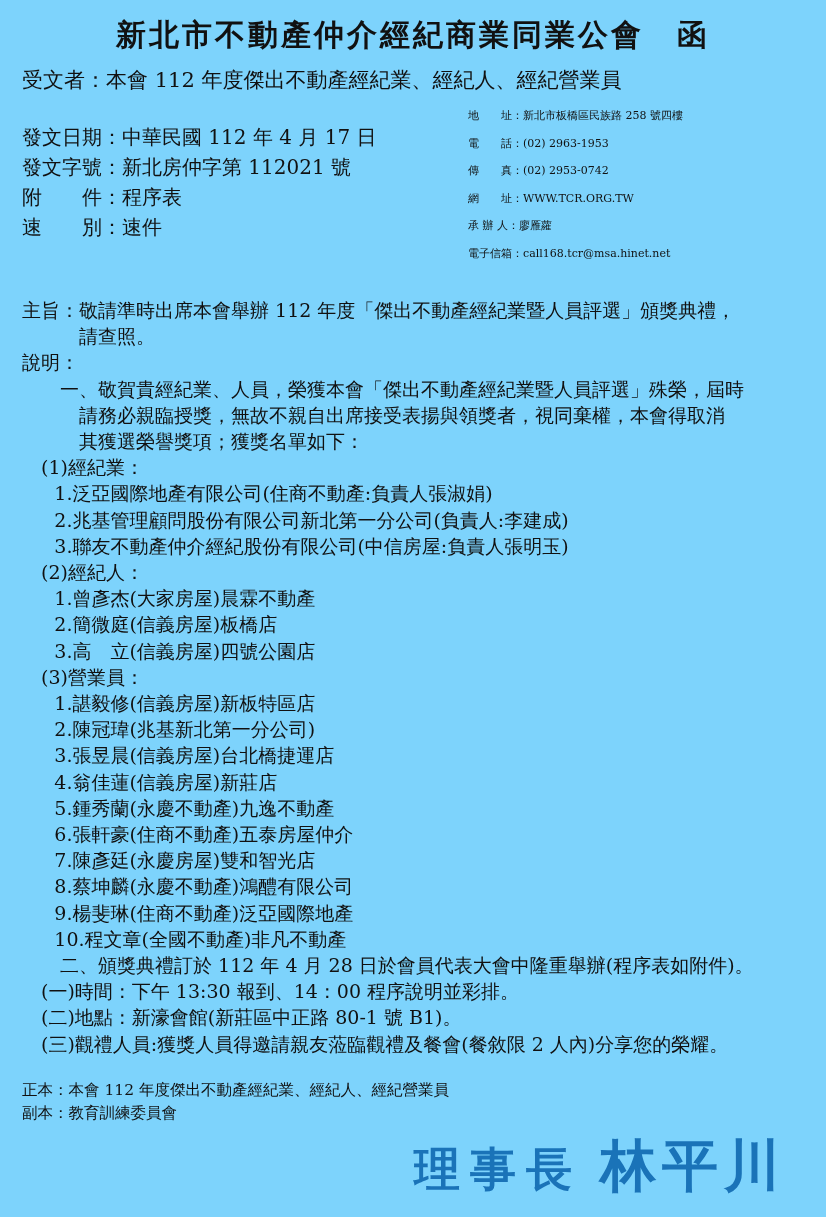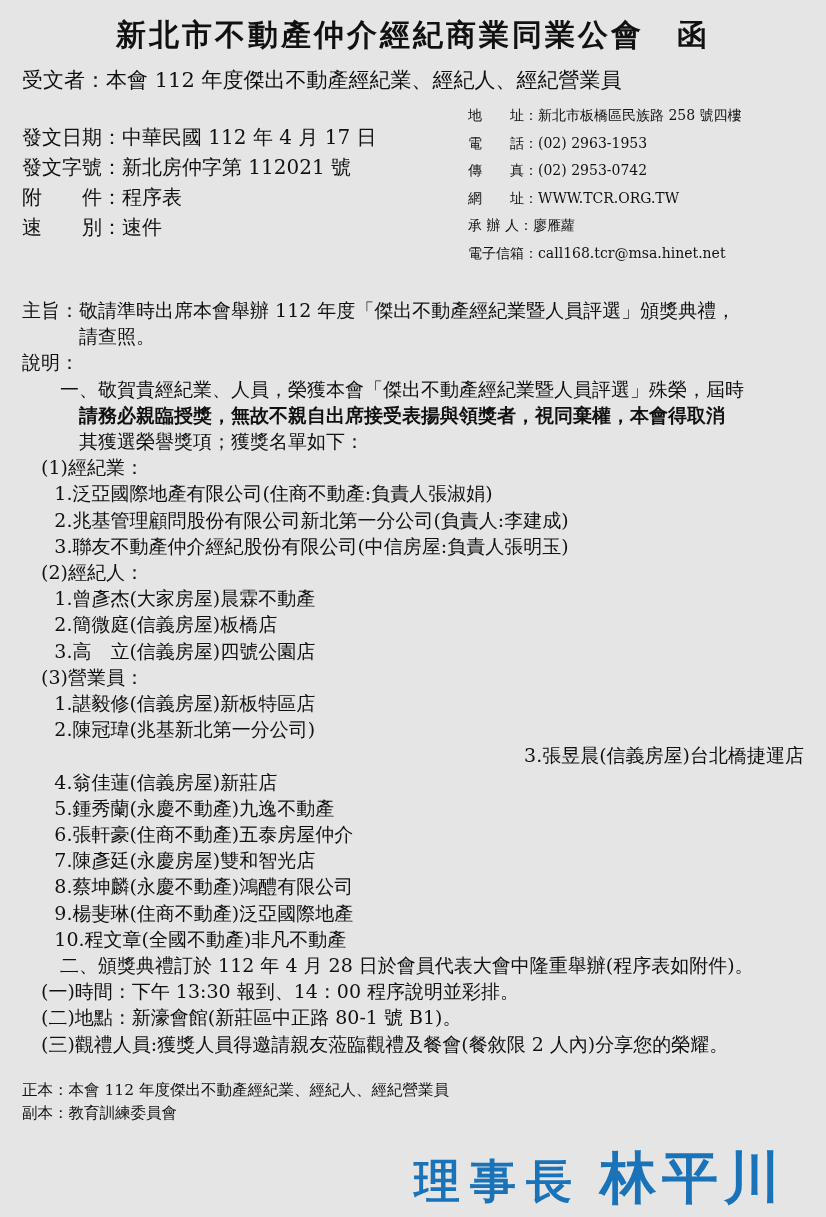--- a/index.html
+++ b/index.html
@@ -1,21 +1,21 @@
 <!DOCTYPE html>
 <html lang="zh-Hant" style="--sig-color: #1a73b8;"><head>
 <meta charset="utf-8">
 <style>
   html, body { margin: 0; padding: 0; background: #ffffff; }
   .page {
     position: relative;
     width: 826px;
     height: 1217px;
     margin: 0 auto;
-    background: #e5e5e5;
+    background: #7dd3fc;
     color: #111111;
     font-family: "DejaVu Serif", "Liberation Serif", serif;
     overflow: hidden;
     box-sizing: border-box;
     padding: 14px 22px 0 22px;
   }
   .title {
     margin: 0;
     text-align: center;
     font-size: 30px;
@@ -36,40 +36,40 @@
     align-items: flex-start;
     margin-top: 8px;
   }
   .meta-left {
     padding-top: 20px;
     font-size: 20px;
     line-height: 30px;
   }
   .meta-right {
     width: 336px;
-    font-size: 14px;
+    font-size: 11px;
     line-height: 27.5px;
   }
   .meta-row { white-space: pre; }
   .meta-label { white-space: pre; }
   .meta-value { white-space: pre; }
   .body-section {
     margin-top: 30px;
     font-size: 19px;
     line-height: 26.2px;
   }
   .body-line { white-space: pre; }
   .footer-section {
     margin-top: 22px;
     font-size: 15.5px;
     line-height: 23px;
   }
   .footer-line { white-space: pre; }
   .signature {
-    margin-top: 16px;
+    margin-top: 4px;
     text-align: right;
     padding-right: 18px;
     color: var(--sig-color, #1a73b8);
     white-space: pre;
   }
   .sig-title {
     font-size: 46px;
     font-weight: bold;
     letter-spacing: 10px;
     margin-right: 18px;
@@ -107,34 +107,34 @@
         <div class="meta-row"><span class="meta-label">電子信箱：</span><span class="meta-value">call168.tcr@msa.hinet.net</span></div>
       </div>
   </div>
 
   <div class="body-section">
 
   <div class="body-line" style="padding-left: 0em;"><span>主旨：敬請準時出席本會舉辦 112 年度「傑出不動產經紀業暨人員評選」頒獎典禮，</span></div>
       <div class="body-line" style="padding-left: 3em;"><span>請查照。</span></div>
       <div class="body-line" style="padding-left: 0em;"><span>說明：</span></div>
       <div class="body-line" style="padding-left: 2em;"><span>一、敬賀貴經紀業、人員，榮獲本會「傑出不動產經紀業暨人員評選」殊榮，屆時</span></div>
-      <div class="body-line" style="padding-left: 3em; font-weight: bold;"><span>請務必親臨授獎，無故不親自出席接受表揚與領獎者，視同棄權，本會得取消</span></div>
+      <div class="body-line" style="padding-left: 3em;"><span>請務必親臨授獎，無故不親自出席接受表揚與領獎者，視同棄權，本會得取消</span></div>
       <div class="body-line" style="padding-left: 3em;"><span>其獲選榮譽獎項；獲獎名單如下：</span></div>
       <div class="body-line" style="padding-left: 1em;"><span>(1)經紀業：</span></div>
       <div class="body-line" style="padding-left: 1.7em;"><span>1.泛亞國際地產有限公司(住商不動產:負責人張淑娟)</span></div>
       <div class="body-line" style="padding-left: 1.7em;"><span>2.兆基管理顧問股份有限公司新北第一分公司(負責人:李建成)</span></div>
       <div class="body-line" style="padding-left: 1.7em;"><span>3.聯友不動產仲介經紀股份有限公司(中信房屋:負責人張明玉)</span></div>
       <div class="body-line" style="padding-left: 1em;"><span>(2)經紀人：</span></div>
       <div class="body-line" style="padding-left: 1.7em;"><span>1.曾彥杰(大家房屋)晨霖不動產</span></div>
       <div class="body-line" style="padding-left: 1.7em;"><span>2.簡微庭(信義房屋)板橋店</span></div>
       <div class="body-line" style="padding-left: 1.7em;"><span>3.高　立(信義房屋)四號公園店</span></div>
       <div class="body-line" style="padding-left: 1em;"><span>(3)營業員：</span></div>
       <div class="body-line" style="padding-left: 1.7em;"><span>1.諶毅修(信義房屋)新板特區店</span></div>
       <div class="body-line" style="padding-left: 1.7em;"><span>2.陳冠瑋(兆基新北第一分公司)</span></div>
-      <div class="body-line" style="padding-left: 1.7em; text-align: right;"><span>3.張昱晨(信義房屋)台北橋捷運店</span></div>
+      <div class="body-line" style="padding-left: 1.7em;"><span>3.張昱晨(信義房屋)台北橋捷運店</span></div>
       <div class="body-line" style="padding-left: 1.7em;"><span>4.翁佳蓮(信義房屋)新莊店</span></div>
       <div class="body-line" style="padding-left: 1.7em;"><span>5.鍾秀蘭(永慶不動產)九逸不動產</span></div>
       <div class="body-line" style="padding-left: 1.7em;"><span>6.張軒豪(住商不動產)五泰房屋仲介</span></div>
       <div class="body-line" style="padding-left: 1.7em;"><span>7.陳彥廷(永慶房屋)雙和智光店</span></div>
       <div class="body-line" style="padding-left: 1.7em;"><span>8.蔡坤麟(永慶不動產)鴻醴有限公司</span></div>
       <div class="body-line" style="padding-left: 1.7em;"><span>9.楊斐琳(住商不動產)泛亞國際地產</span></div>
       <div class="body-line" style="padding-left: 1.7em;"><span>10.程文章(全國不動產)非凡不動產</span></div>
       <div class="body-line" style="padding-left: 2em;"><span>二、頒獎典禮訂於 112 年 4 月 28 日於會員代表大會中隆重舉辦(程序表如附件)。</span></div>
       <div class="body-line" style="padding-left: 1em;"><span>(一)時間：下午 13:30 報到、14：00 程序說明並彩排。</span></div>
       <div class="body-line" style="padding-left: 1em;"><span>(二)地點：新濠會館(新莊區中正路 80-1 號 B1)。</span></div>

